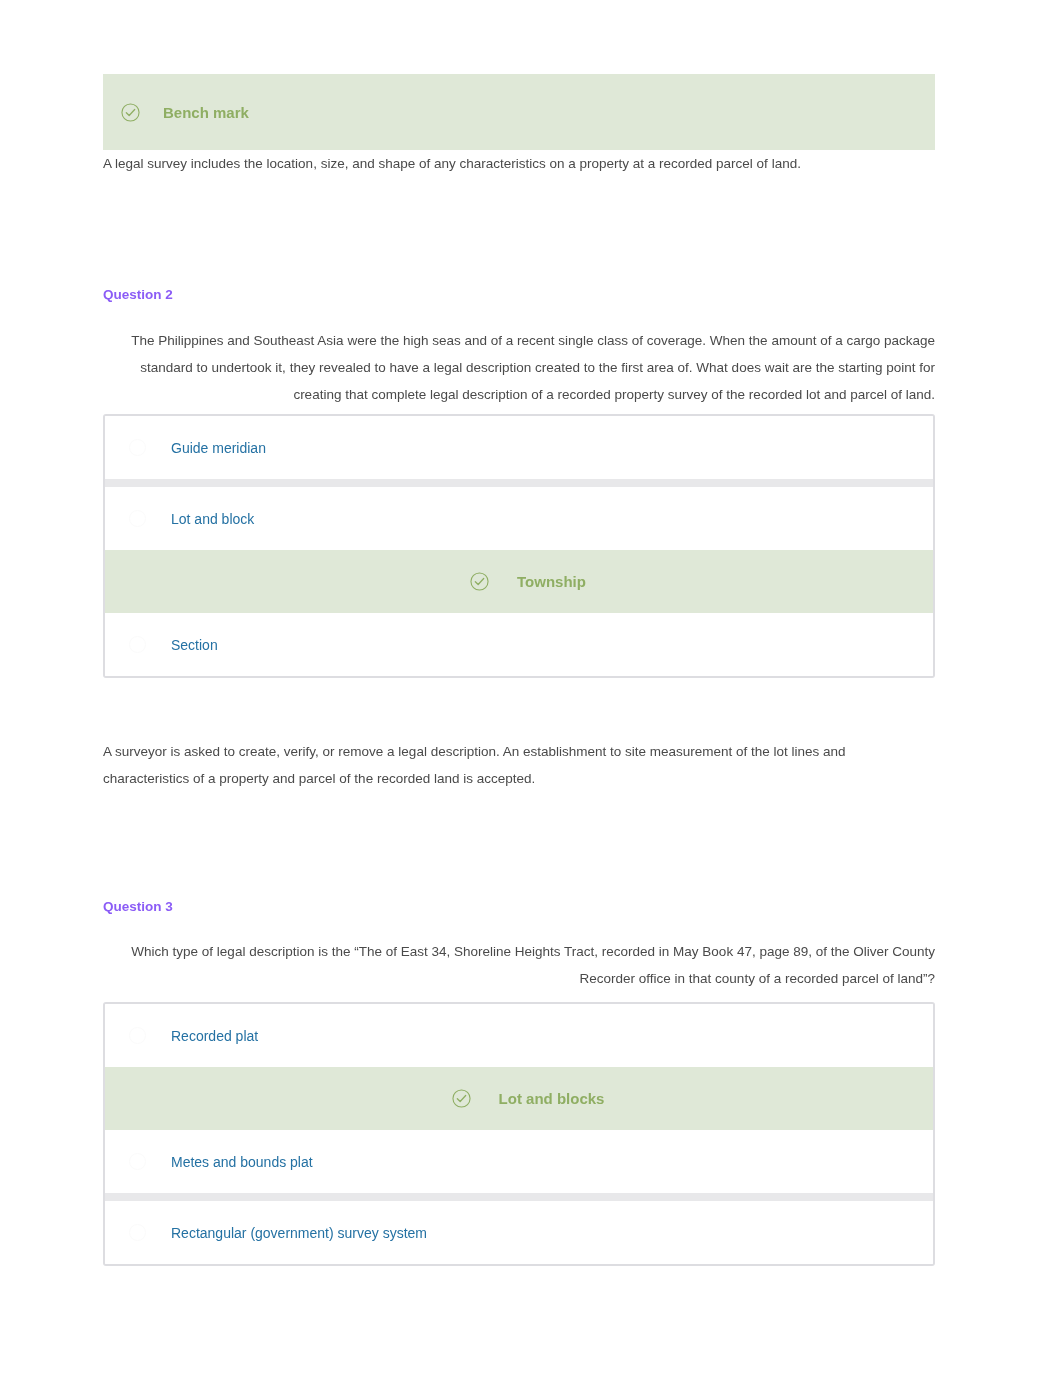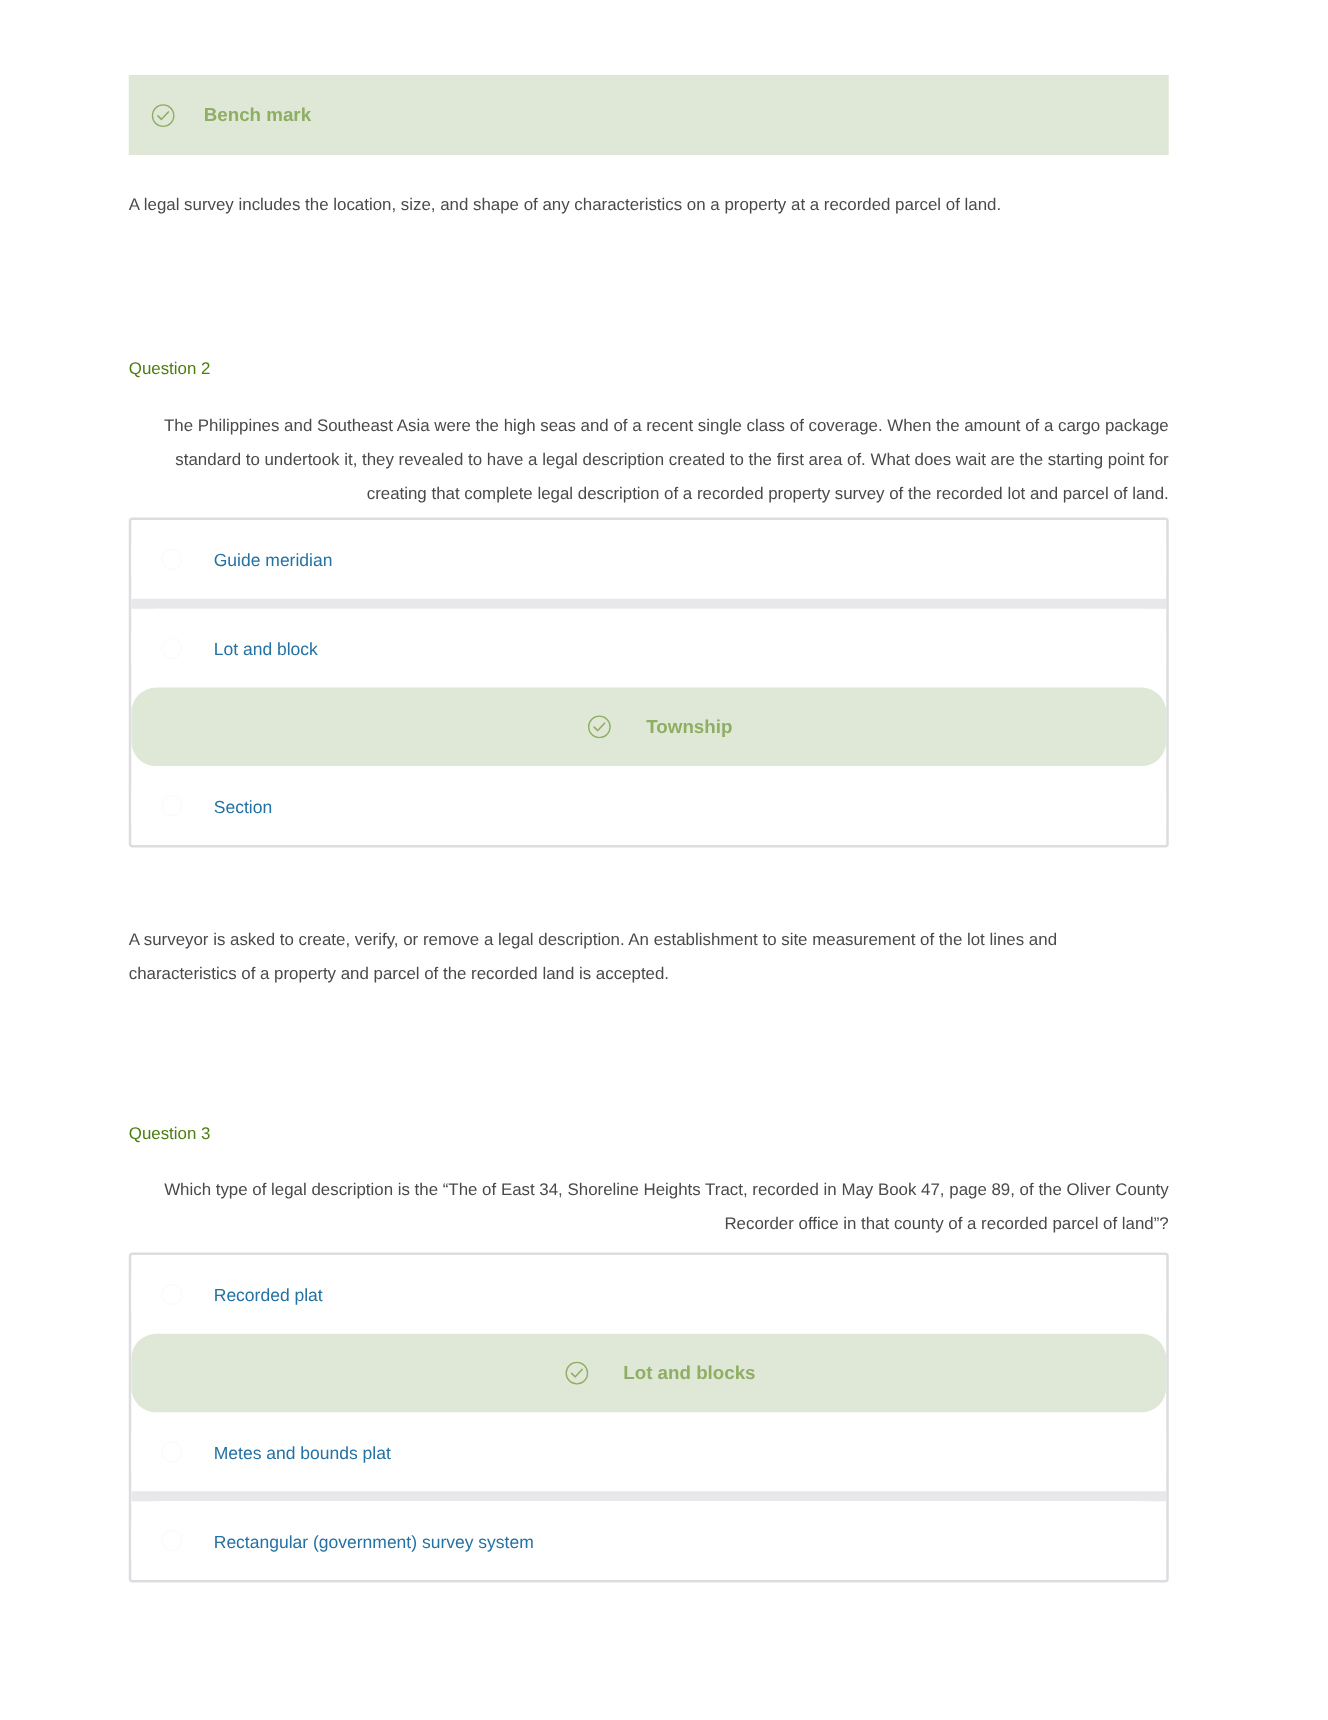--- a/index.html
+++ b/index.html
@@ -9,41 +9,41 @@
 
   
   .ansbar{background:#dfe8d7;display:flex;align-items:center;}
   .ico{width:19px;height:19px;flex:0 0 auto;color:#8fae63;}
   .ico svg{display:block;width:19px;height:19px;}
   .ansbar .ico{margin-left:18px;}
   .ansbar .txt{margin-left:23px;color:#8fae63;font-size:15px;font-weight:700;}
 
   
   .expl{color:#4a4a4a;font-size:13.5px;line-height:27px;}
-  .qhead{font-size:13.5px;font-weight:400;color:#4d7c0f;}
+  .qhead{font-size:13.5px;font-weight:700;color:#8b5cf6;}
   .qbody{font-size:13.5px;line-height:27px;color:#4a4a4a;text-align:right;}
 
   
   .card{border:2px solid #dddde1;border-radius:3px;background:#fff;overflow:hidden;}
-  .opt{height:63px;display:flex;align-items:center;background:#fff;box-sizing:border-box;border-radius:20px;}
+  .opt{height:63px;display:flex;align-items:center;background:#fff;box-sizing:border-box;}
   .sep{height:8px;background:#e8e8ea;}
   .opt .rad{width:15px;height:15px;border:1px solid #fbfbfb;border-radius:50%;
             margin-left:24px;flex:0 0 auto;background:#fff;}
   .opt .lbl{margin-left:25px;color:#2471a3;font-size:14px;}
   .opt.sel{background:#dfe8d7;border-top-color:#dfe8d7;justify-content:center;}
   .opt.sel + .opt{border-top-color:#dfe8d7;}
   .opt.sel .ico{margin-left:18px;}
   .opt.sel .lbl{margin-left:28px;color:#8fae63;font-weight:700;font-size:15px;}
 </style>
 </head>
 <body>
 
 <div class="page">
 
-  <div class="blk ansbar" style="top:60px;height:64px">
+  <div class="blk ansbar" style="top:74px;height:76px">
     <span class="ico">
       <svg viewBox="0 0 20 20">
           <circle cx="10" cy="10" r="9" fill="none" stroke="currentColor" stroke-width="1.15"></circle>
           <path d="M5.6 10.2 L8.6 13.1 L14.4 6.9" fill="none" stroke="currentColor" stroke-width="1.35" stroke-linecap="round" stroke-linejoin="round"></path>
         </svg>
     </span>
     <span class="txt">Bench mark</span>
   </div>
 
   <div class="blk expl" style="top:150px">A legal survey includes the location, size, and shape of any characteristics on a property at a recorded parcel of land.</div>

